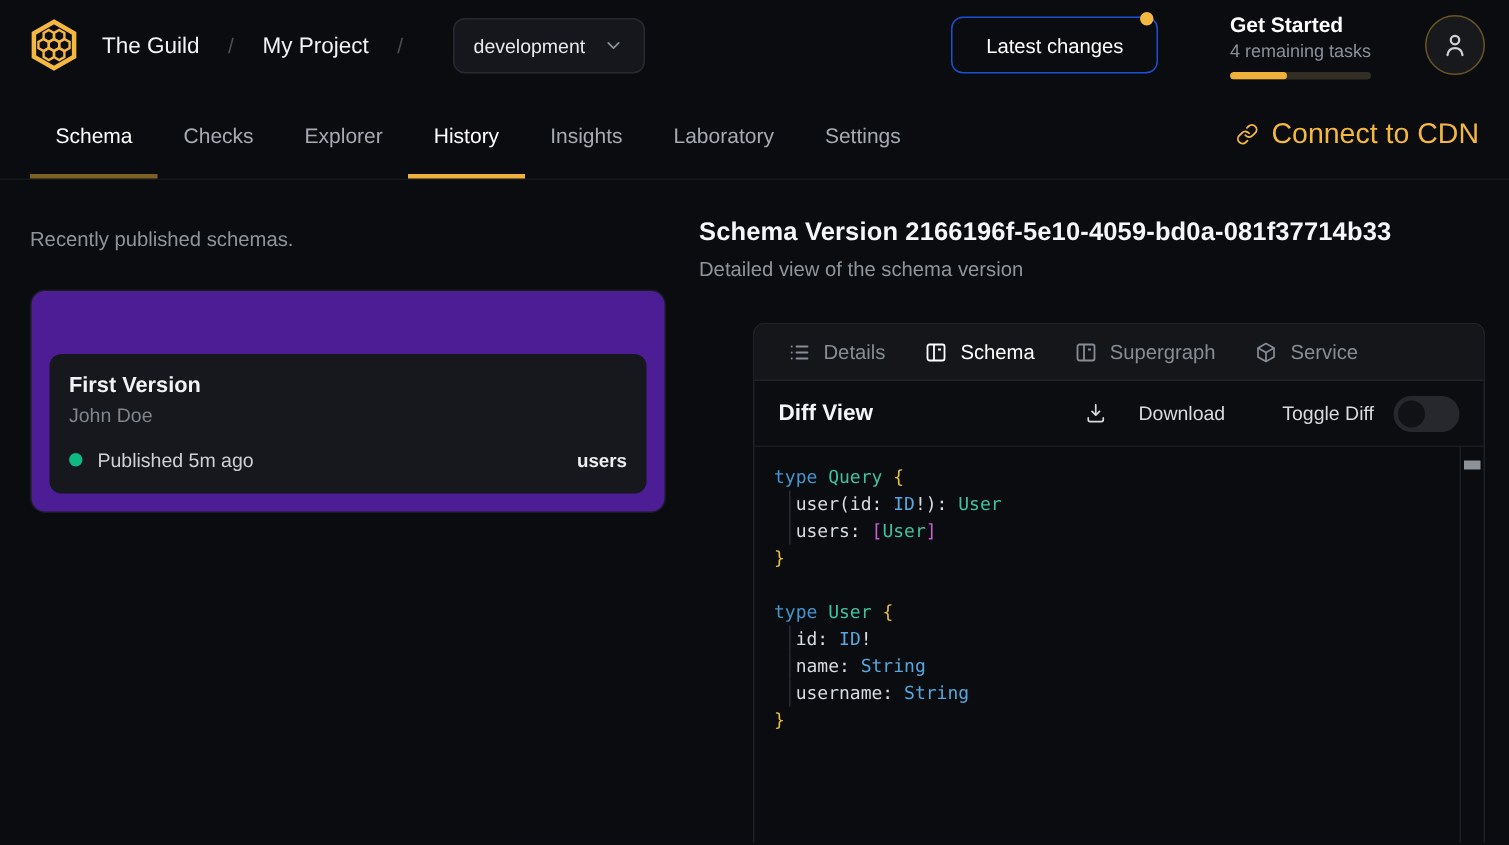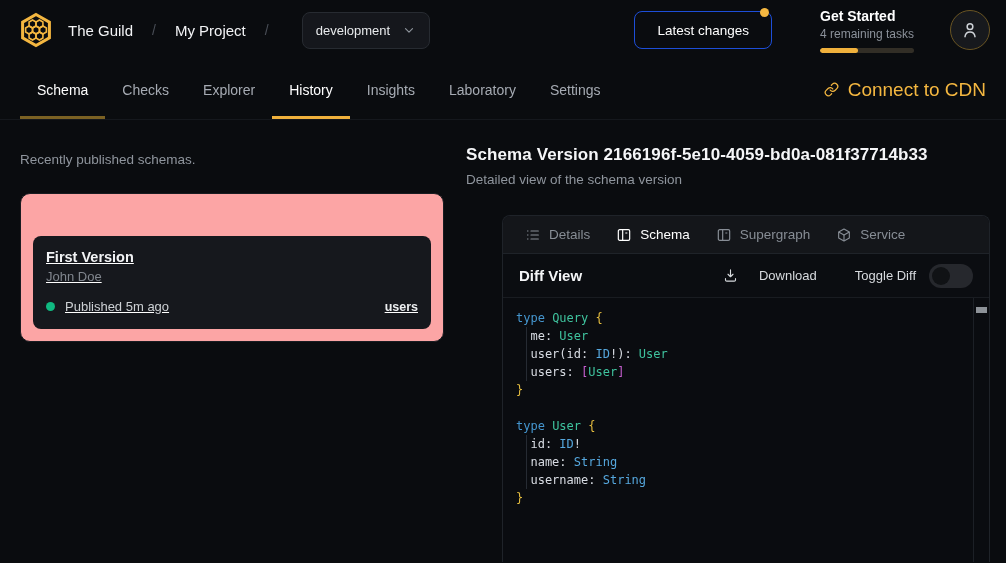--- a/index.html
+++ b/index.html
@@ -64,22 +64,22 @@
 
   
   .main { display:flex; padding:25px 16px 0 20px; }
   .left-col { width:424px; flex:none; margin-right:22px; }
   .right-col { flex:1; min-width:0; }
   .section-title { margin:0; font-size:17px; font-weight:700; color:#f5f6f8; letter-spacing:.1px; }
   .section-sub { margin-top:7px; font-size:13.5px; color:#8f959d; }
 
   
   .versions-card {
-    margin-top:26px; background:#fca5a5; border:1px solid #191c21;
-    border-radius:10px; padding:42px 12px 12px;text-decoration:underline;
+    margin-top:26px; background:#4c1d95; border:1px solid #191c21;
+    border-radius:10px; padding:42px 12px 12px;
   }
   .version-item { background:#16181d; border-radius:8px; padding:13px 13px 15px; cursor:pointer; }
   .vi-name { font-size:14.5px; font-weight:600; color:#f2f3f5; }
   .vi-author { font-size:13px; color:#81868e; margin-top:4px; }
   .vi-row { display:flex; align-items:center; margin-top:15px; }
   .vi-dot { width:9px; height:9px; border-radius:50%; margin-right:10px; flex:none; }
   .vi-status { font-size:13px; color:#cdd0d4; }
   .vi-service { margin-left:auto; font-size:12.5px; font-weight:700; color:#eceef0; }
 
   
@@ -298,21 +298,20 @@
         </div>
         <span class="toggle-label">Toggle Diff</span>
         <div class="switch">
           <div class="knob"></div>
         </div>
       </div>
 
       <div class="codewrap">
         <div>
             <div class="code-line"><span class="tk-kw">type </span><span class="tk-typ">Query </span><span class="tk-brc">{</span></div>
-            <div class="code-line indent"><span class="tk-pln">  me: </span><span class="tk-typ">User</span></div>
             <div class="code-line indent"><span class="tk-pln">  user(id: </span><span class="tk-scl">ID</span><span class="tk-pln">!): </span><span class="tk-typ">User</span></div>
             <div class="code-line indent"><span class="tk-pln">  users: </span><span class="tk-bkt">[</span><span class="tk-typ">User</span><span class="tk-bkt">]</span></div>
             <div class="code-line"><span class="tk-brc">}</span></div>
             <div class="code-line">&nbsp;</div>
             <div class="code-line"><span class="tk-kw">type </span><span class="tk-typ">User </span><span class="tk-brc">{</span></div>
             <div class="code-line indent"><span class="tk-pln">  id: </span><span class="tk-scl">ID</span><span class="tk-pln">!</span></div>
             <div class="code-line indent"><span class="tk-pln">  name: </span><span class="tk-scl">String</span></div>
             <div class="code-line indent"><span class="tk-pln">  username: </span><span class="tk-scl">String</span></div>
             <div class="code-line"><span class="tk-brc">}</span></div>
           </div>

